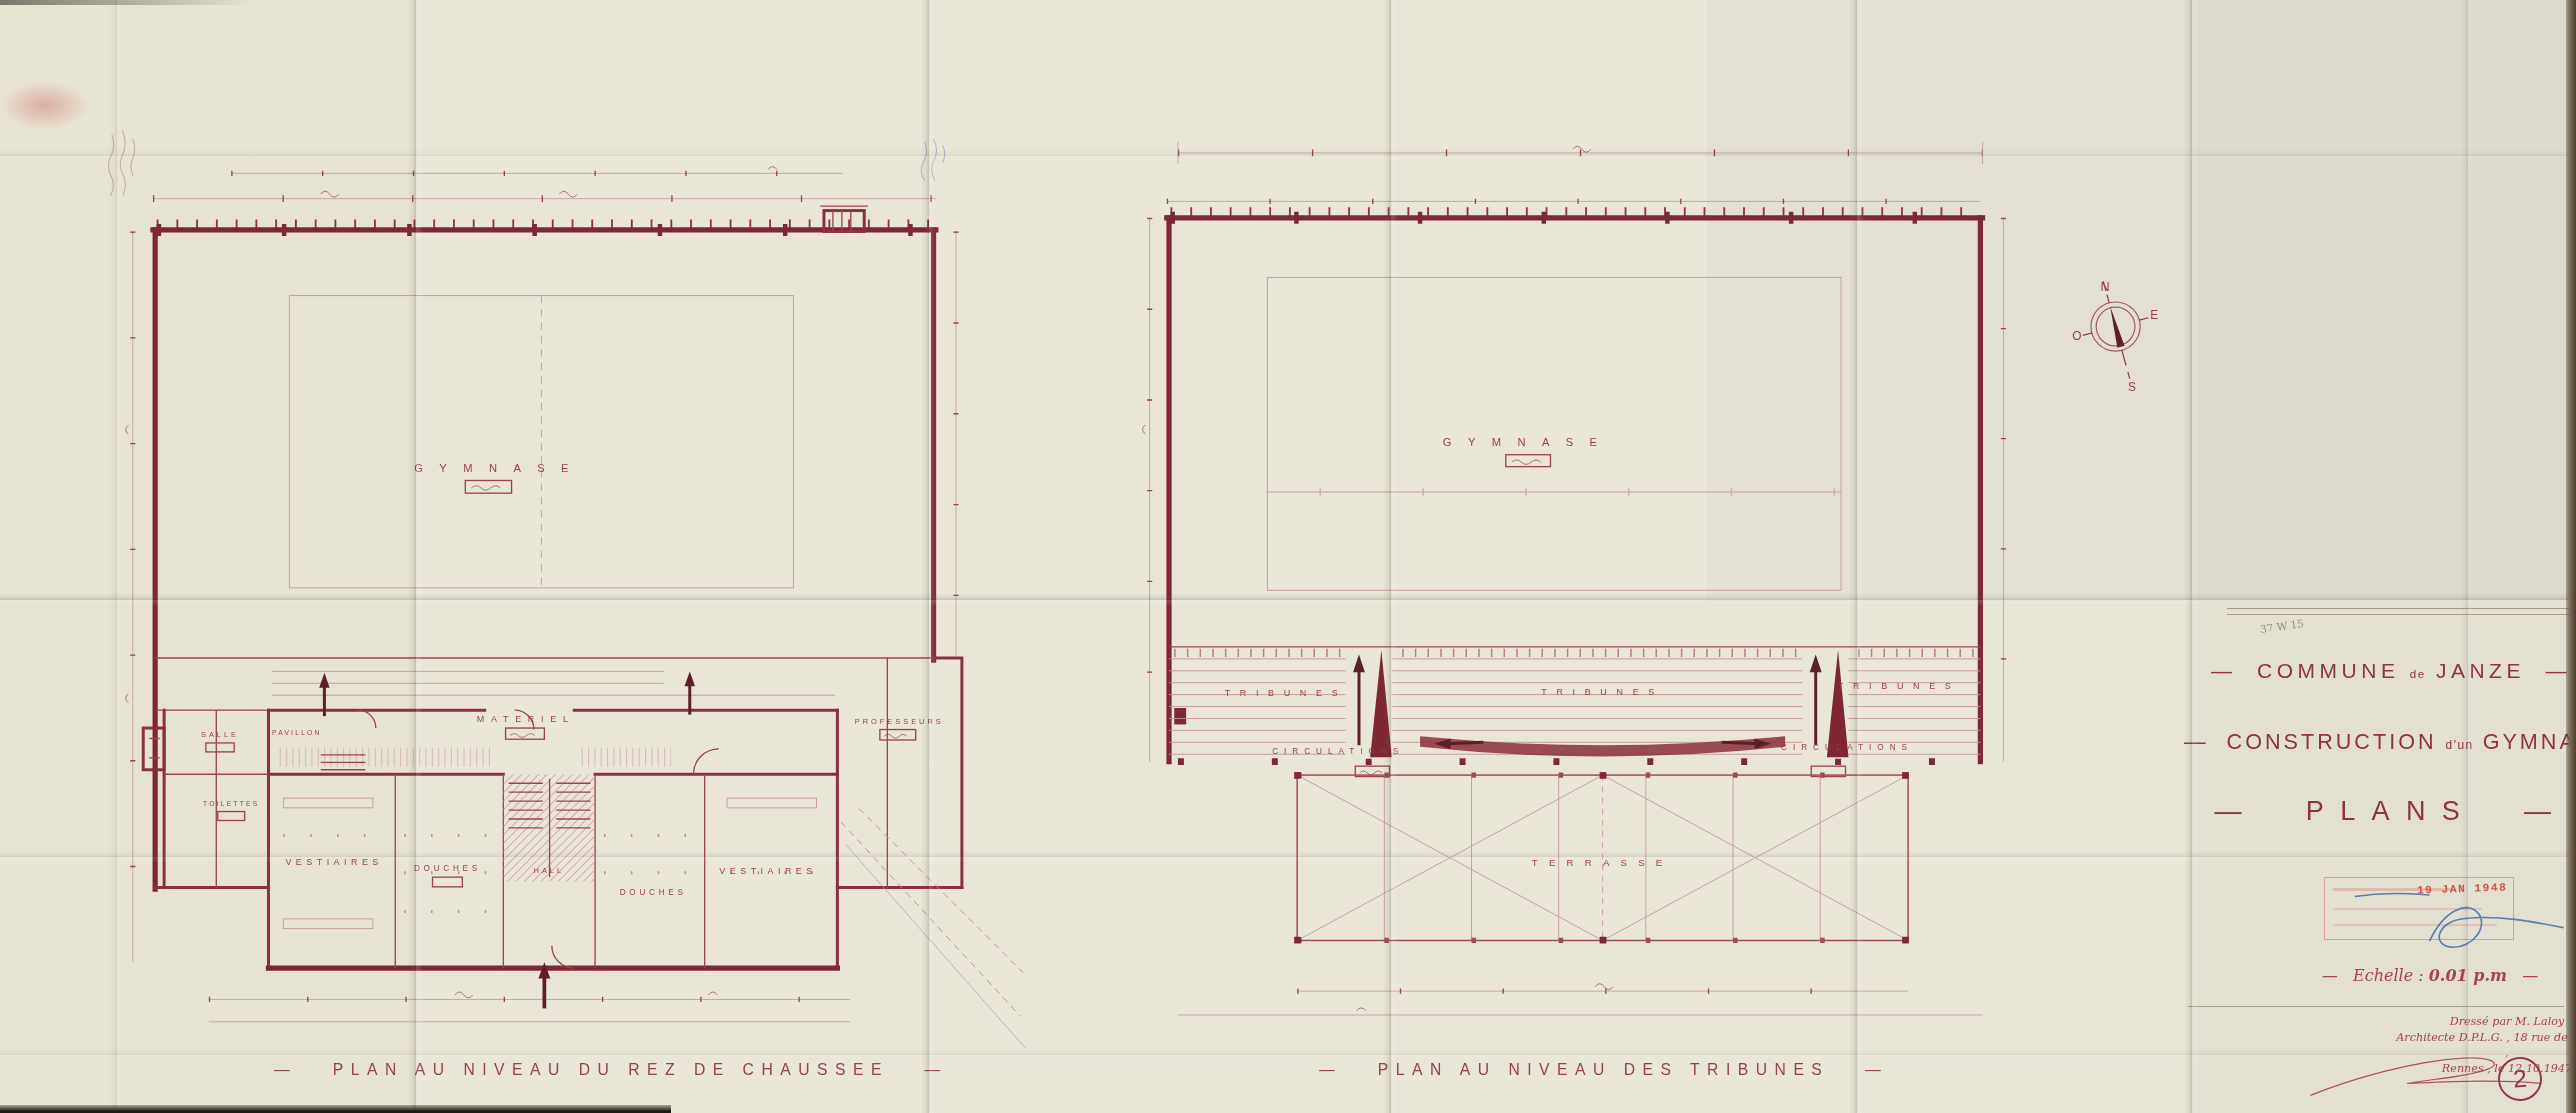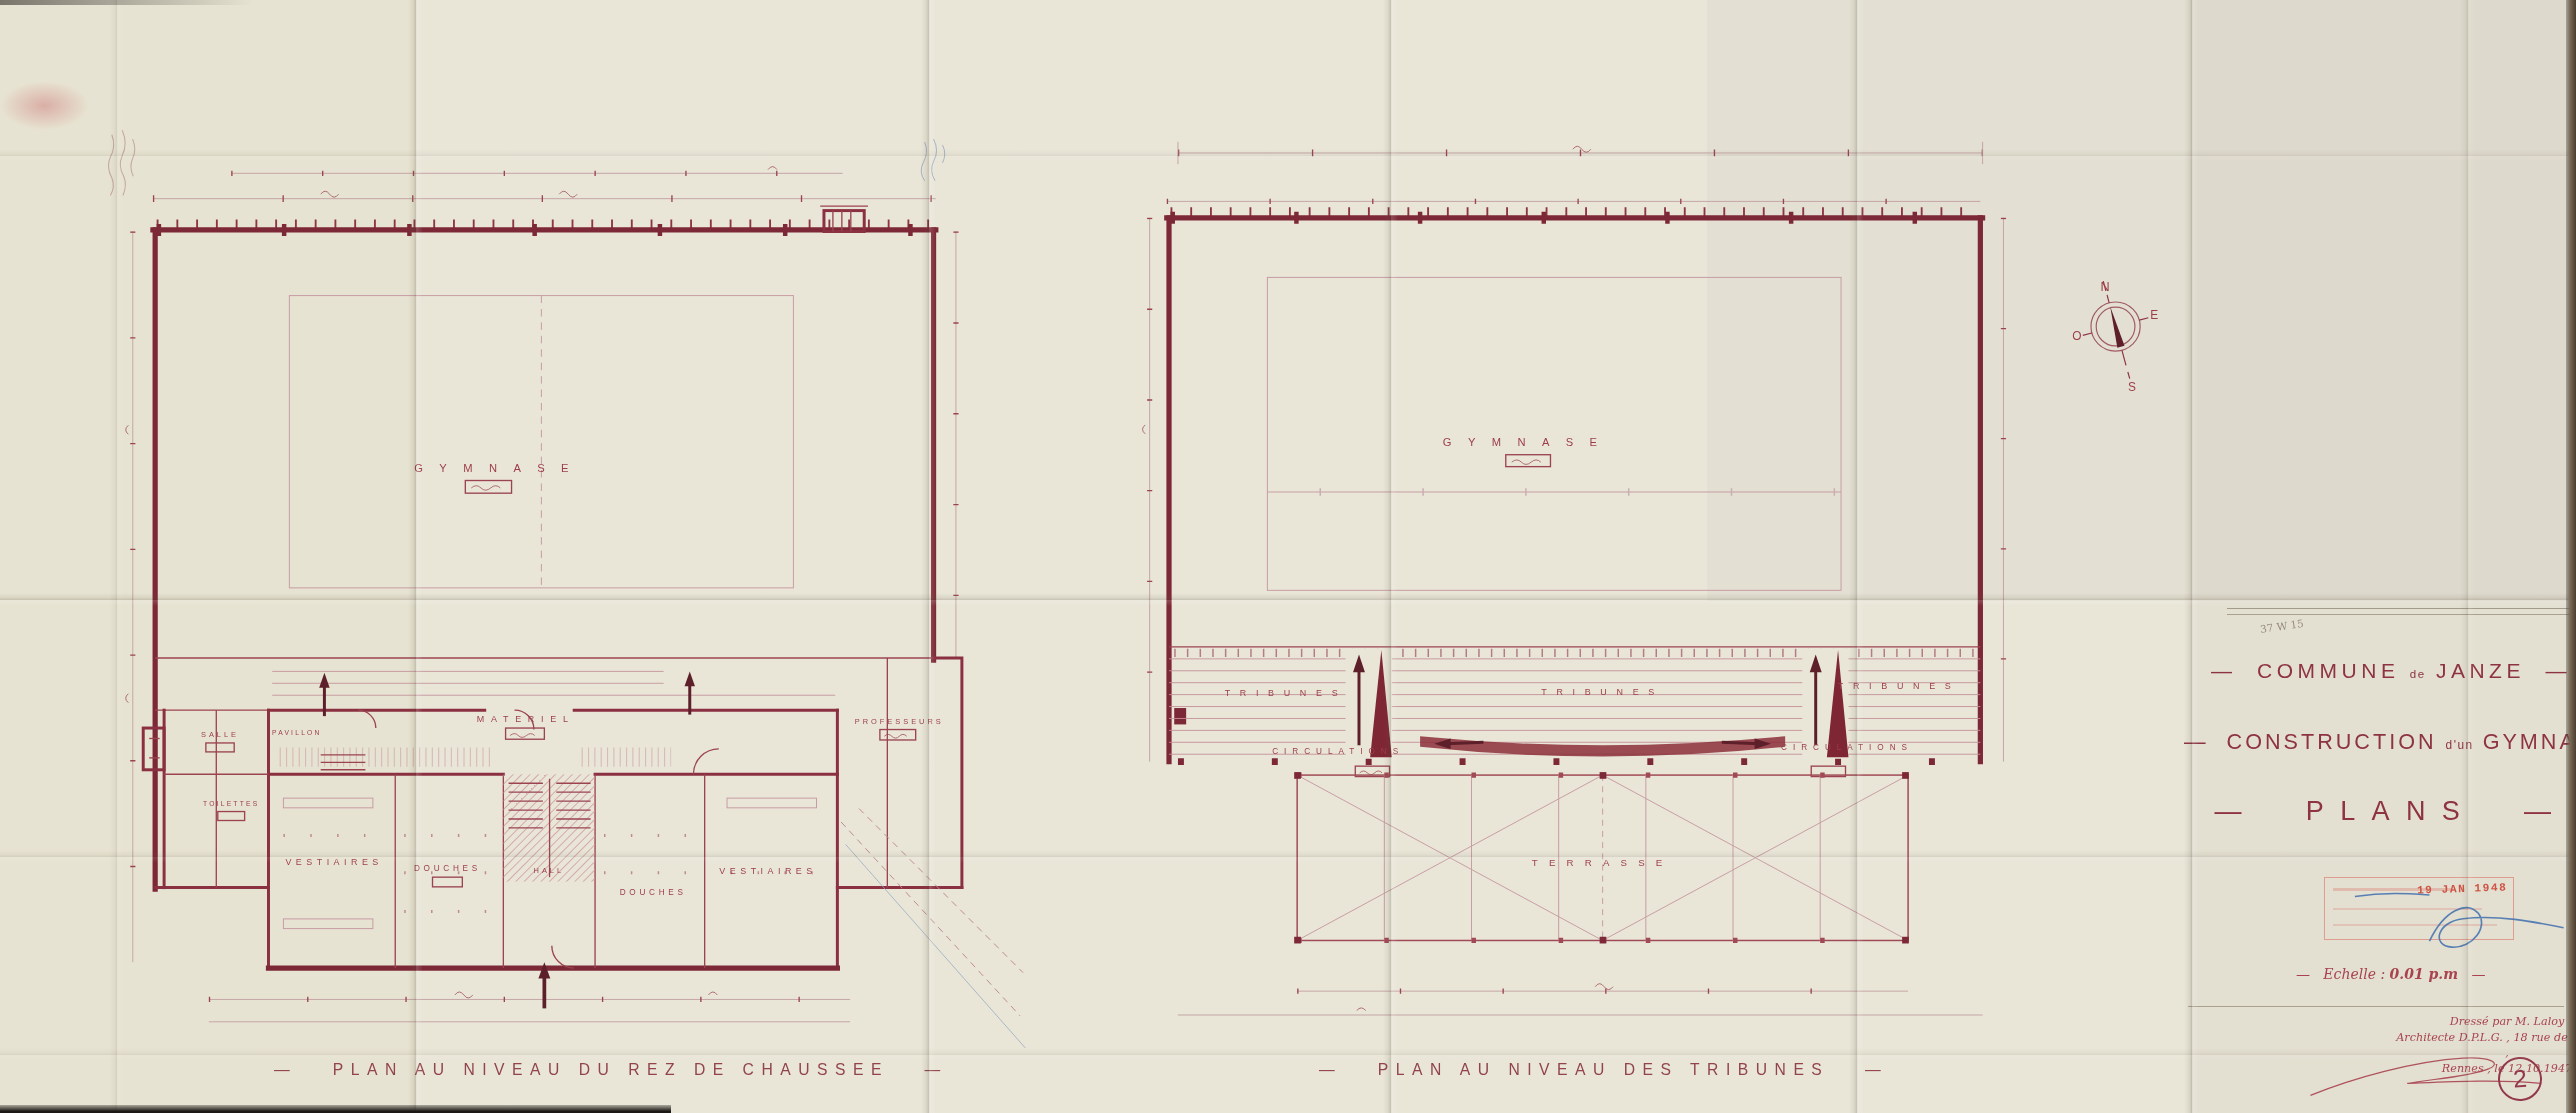--- a/index.html
+++ b/index.html
@@ -360,21 +360,21 @@
   <div style="position:absolute;left:2324px;top:877px;width:188px;height:61px;border:1.1px solid rgba(221,140,130,.8);">
     <div style="position:absolute;left:7.5px;top:10.4px;width:119px;height:2.2px;background:rgba(220,130,120,.4);"></div>
     <div style="position:absolute;left:7.5px;top:30px;width:149px;height:2.2px;background:rgba(220,130,120,.3);"></div>
     <div style="position:absolute;left:7.5px;top:46px;width:164px;height:2.2px;background:rgba(220,130,120,.3);"></div>
     <div style="position:absolute;right:6px;top:4.5px;font-family:'Liberation Mono',monospace;font-size:11.2px;font-weight:bold;letter-spacing:1.5px;color:#cf5344;transform:rotate(-2deg);">19 JAN 1948</div>
   </div>
   <svg style="position:absolute;left:2340px;top:880px;" width="246" height="97" viewBox="0 0 330 130">
     <path d="M20,22 C60,16 90,18 120,20 M120,82 C140,40 170,28 185,44 C200,62 178,92 150,90 C122,88 130,56 165,52 C210,46 260,56 300,64" stroke="#3f6fae" stroke-width="2.2" fill="none" opacity=".85"></path>
   </svg>
 
-  <div class="hand" style="position:absolute;left:2296px;top:966px;width:268px;text-align:left;font-size:14px;">
+  <div class="hand" style="position:absolute;left:2296px;top:966px;width:268px;text-align:center;font-size:16px;">
     <span>—</span>&nbsp;&nbsp;
     <span>Echelle :</span>
     <span style="font-weight:bold;">0.01 p.m</span>&nbsp;&nbsp;
     <span>—</span>
   </div>
 
   <div style="position:absolute;left:2188px;top:1006px;width:376px;border-top:0.7px solid rgba(120,110,90,.55);"></div>
 
   <div class="hand" style="position:absolute;left:2348px;top:1014px;width:224px;font-size:11.2px;line-height:15.7px;text-align:center;margin-left:47px;">
     <div>Dressé par M. Laloy</div>

